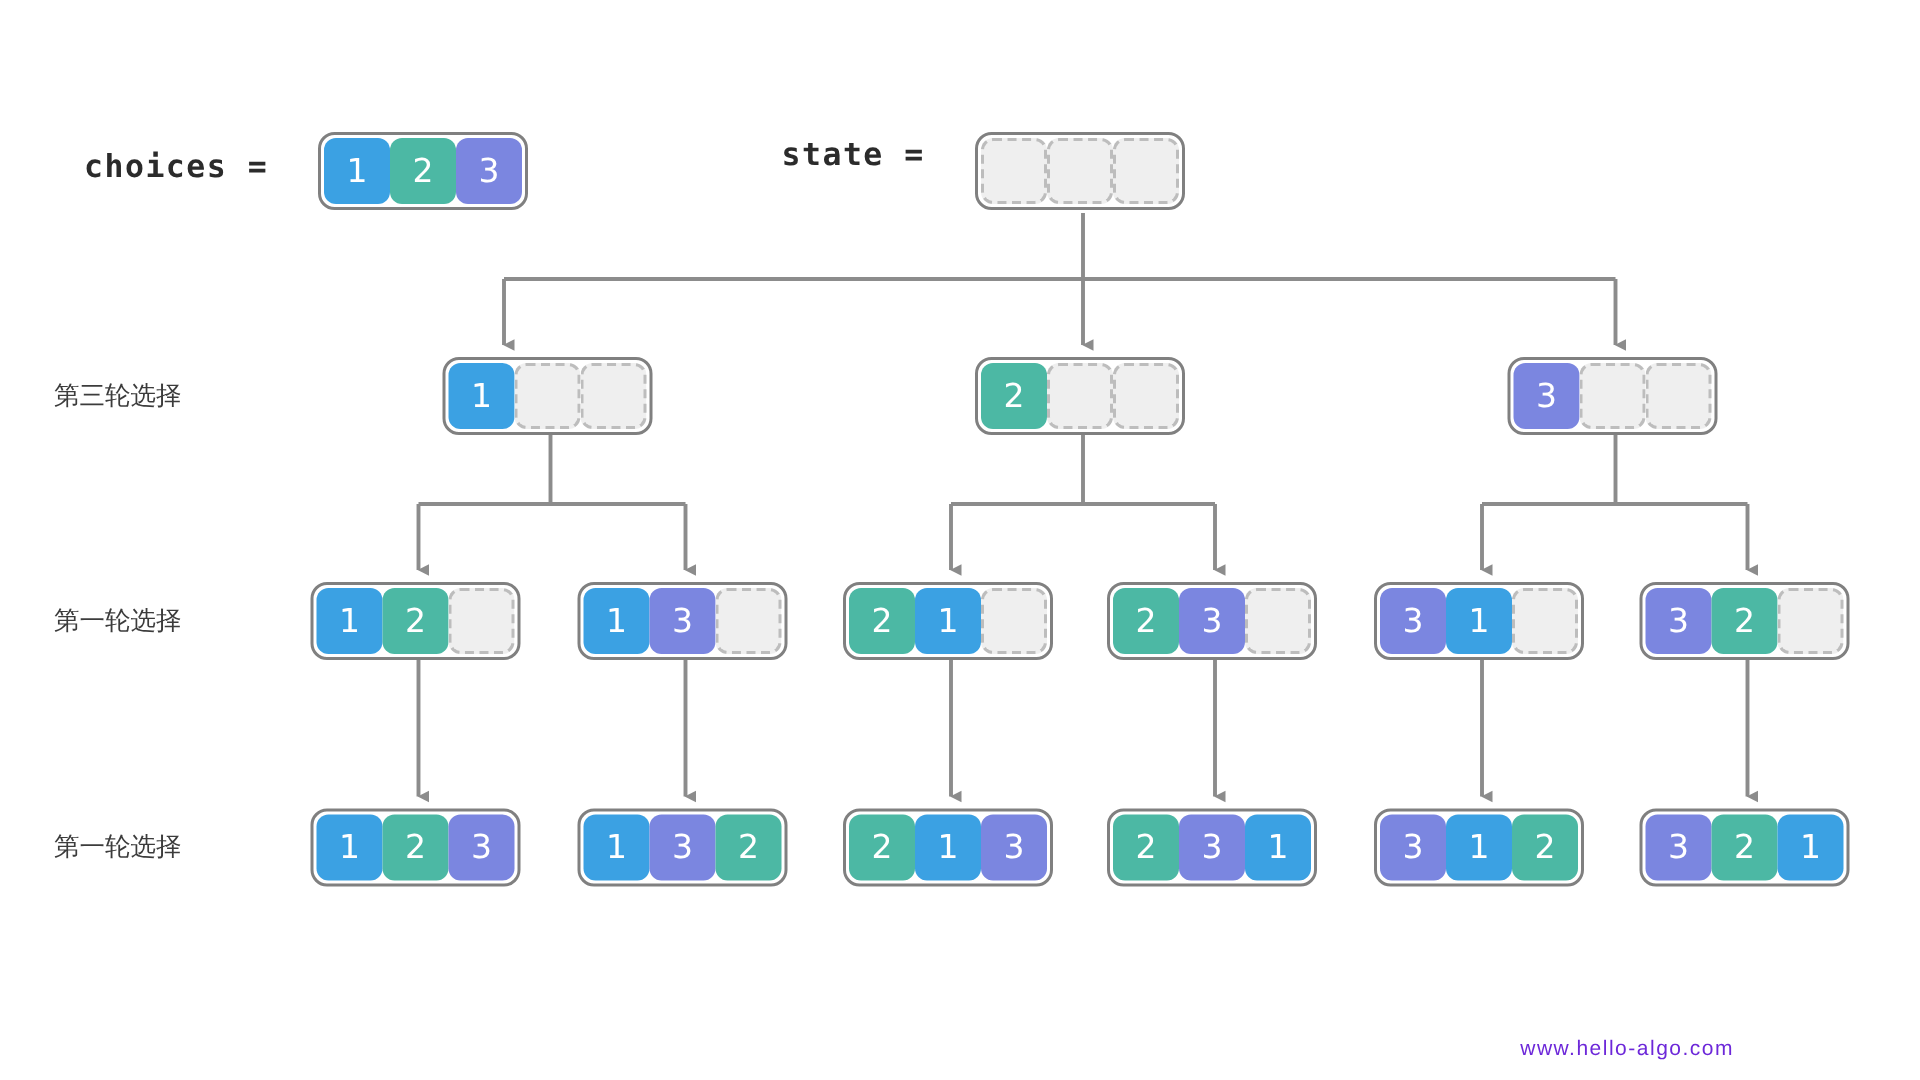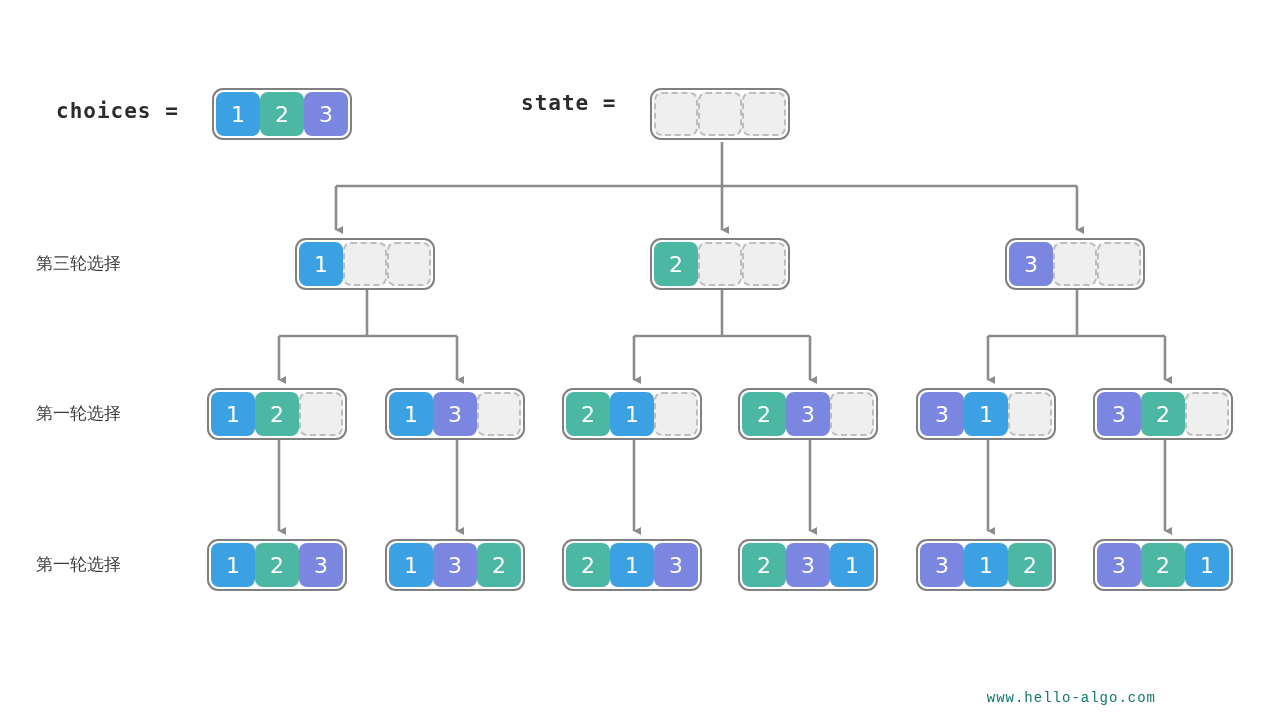--- a/index.html
+++ b/index.html
@@ -85,23 +85,23 @@
   }
   .cell.v1 { background: #3ba1e3; }
   .cell.v2 { background: #4cb8a4; }
   .cell.v3 { background: #7b86e0; }
 
   
   #watermark {
     position: absolute;
     right: 24px;
     bottom: 14px;
-    font-family: Liberation Mono, monospace;
+    font-family: Liberation Sans, sans-serif;
     font-size: 14px;
-    color: #0f766e;
+    color: #6d28d9;
     letter-spacing: 1px;
     z-index: 3;
   }
 </style>
 </head>
 <body>
 
 <div id="canvas">
 
   <svg id="edges" viewBox="0 0 1280 720" xmlns="http://www.w3.org/2000/svg">

